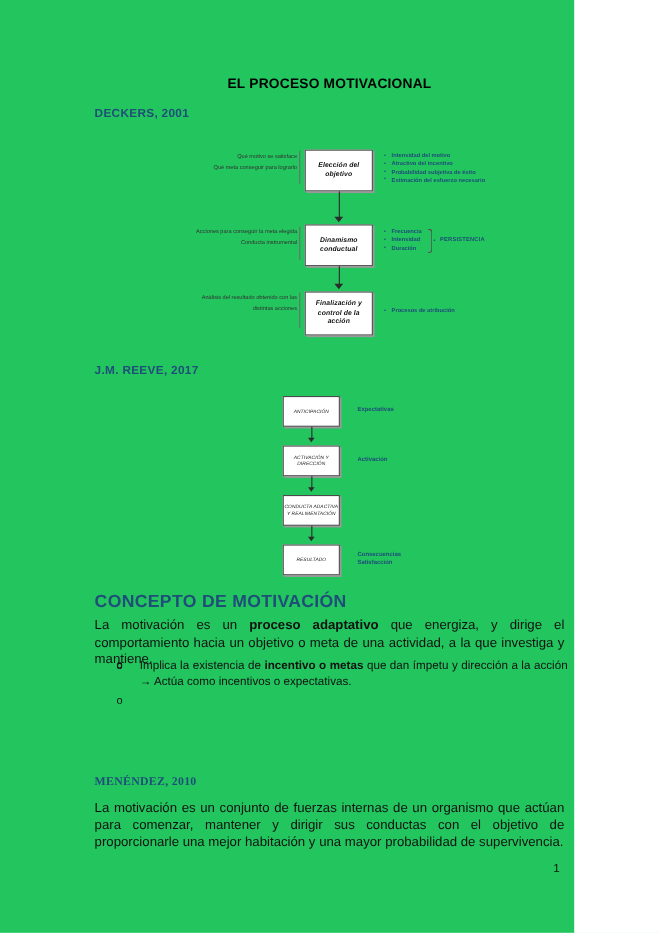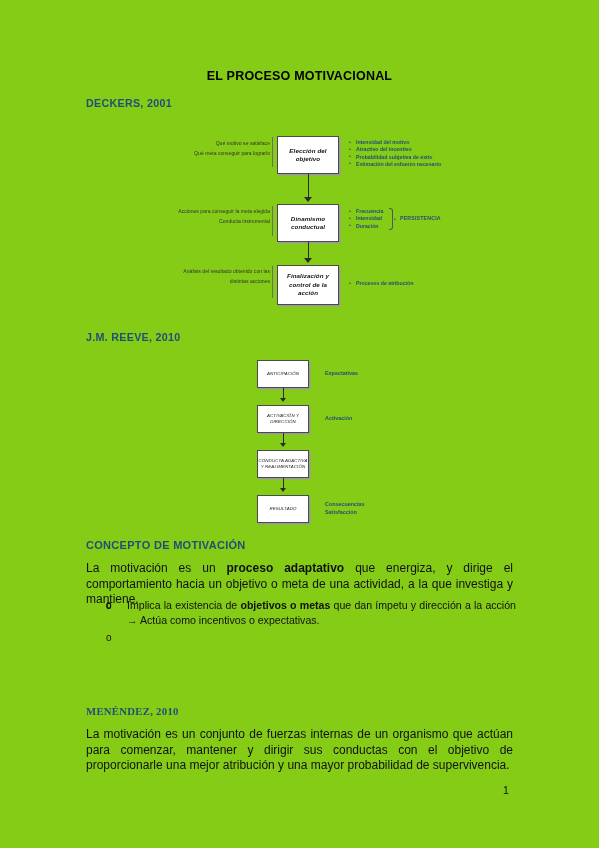--- a/index.html
+++ b/index.html
@@ -10,22 +10,22 @@
   body {
     width: 599px; height: 848px;
     position: relative;
     font-family: "Liberation Sans", sans-serif;
     color: #1a1a1a;
     overflow: hidden;
   }
   .page {
     position: absolute;
     left: 0; top: 0;
-    width: 599px; height: 848px;
-    background: #84cc16;
+    width: 522px; height: 848px;
+    background: #22c55e;
   }
 
   
   .doc-title {
     position: absolute;
     left: 0; top: 69px;
     width: 599px;
     text-align: center;
     font-size: 12.5px;
     font-weight: bold;
@@ -35,21 +35,21 @@
   .sec-head {
     position: absolute;
     left: 86px;
     font-size: 10.7px;
     font-weight: bold;
     color: #1F4E79;
     letter-spacing: 0.3px;
   }
   .sec-head.h-deckers { top: 97px; }
   .sec-head.h-reeve   { top: 331px; }
-  .sec-head.h-concepto{ top: 539px; font-size: 11px; }
+  .sec-head.h-concepto{ top: 539px; font-size: 16px; }
   .sec-head.h-menendez{ top: 705px; font-family: Liberation Serif, serif; }
 
   
   .para {
     position: absolute;
     left: 86px;
     width: 427px;
     font-size: 12px;
     line-height: 15.5px;
     color: #111;
@@ -304,21 +304,21 @@
       </ul>
     <ul class="d1-rightlist d1-rl3">
         <li>Procesos de atribución</li>
       </ul>
 
     <div class="d1-persist-brace"></div>
     <div class="d1-persist-arrow">•</div>
     <div class="d1-persist">PERSISTENCIA</div>
   </div>
 
-  <div class="sec-head h-reeve">J.M. REEVE, 2010</div>
+  <div class="sec-head h-reeve">J.M. REEVE, 2017</div>
 
   <div class="diagram2">
     <div class="d2-box d2-b1">ANTICIPACIÓN</div>
     <div class="d2-box d2-b2">ACTIVACIÓN Y DIRECCIÓN</div>
     <div class="d2-box d2-b3">CONDUCTA ADACTIVA Y REALIMENTACIÓN</div>
     <div class="d2-box d2-b4">RESULTADO</div>
 
     <div class="d2-arrow a1"></div>
     <div class="d2-arrowhead ah1"></div>
     <div class="d2-arrow a2"></div>
@@ -330,22 +330,22 @@
     <div class="d2-rlabel d2-rl2">Activación</div>
     <div class="d2-rlabel d2-rl4">Consecuencias<br>Satisfacción</div>
   </div>
 
   <div class="sec-head h-concepto">CONCEPTO DE MOTIVACIÓN</div>
   <div class="para p-concepto">La motivación es un <b>proceso adaptativo</b> que energiza, y dirige el comportamiento hacia un objetivo o meta de una actividad, a la que investiga y mantiene.</div>
 
   <ul class="bullets">
       <li><span class="marker">o</span></li>
       <li><span class="marker">o</span></li>
-      <li><span class="marker">o</span><span>Implica la existencia de <b>objetivos o metas</b> que dan ímpetu y dirección a la acción → Actúa como incentivos o expectativas.</span></li>
+      <li><span class="marker">o</span><span>Implica la existencia de <b>incentivo o metas</b> que dan ímpetu y dirección a la acción → Actúa como incentivos o expectativas.</span></li>
       <li><span class="marker">o</span></li>
     </ul>
 
   <div class="sec-head h-menendez">MENÉNDEZ, 2010</div>
-  <div class="para p-menendez">La motivación es un conjunto de fuerzas internas de un organismo que actúan para comenzar, mantener y dirigir sus conductas con el objetivo de proporcionarle una mejor atribución y una mayor probabilidad de supervivencia.</div>
+  <div class="para p-menendez">La motivación es un conjunto de fuerzas internas de un organismo que actúan para comenzar, mantener y dirigir sus conductas con el objetivo de proporcionarle una mejor habitación y una mayor probabilidad de supervivencia.</div>
 
   <div class="page-num">1</div>
 
 </div>
 
 </body></html>

